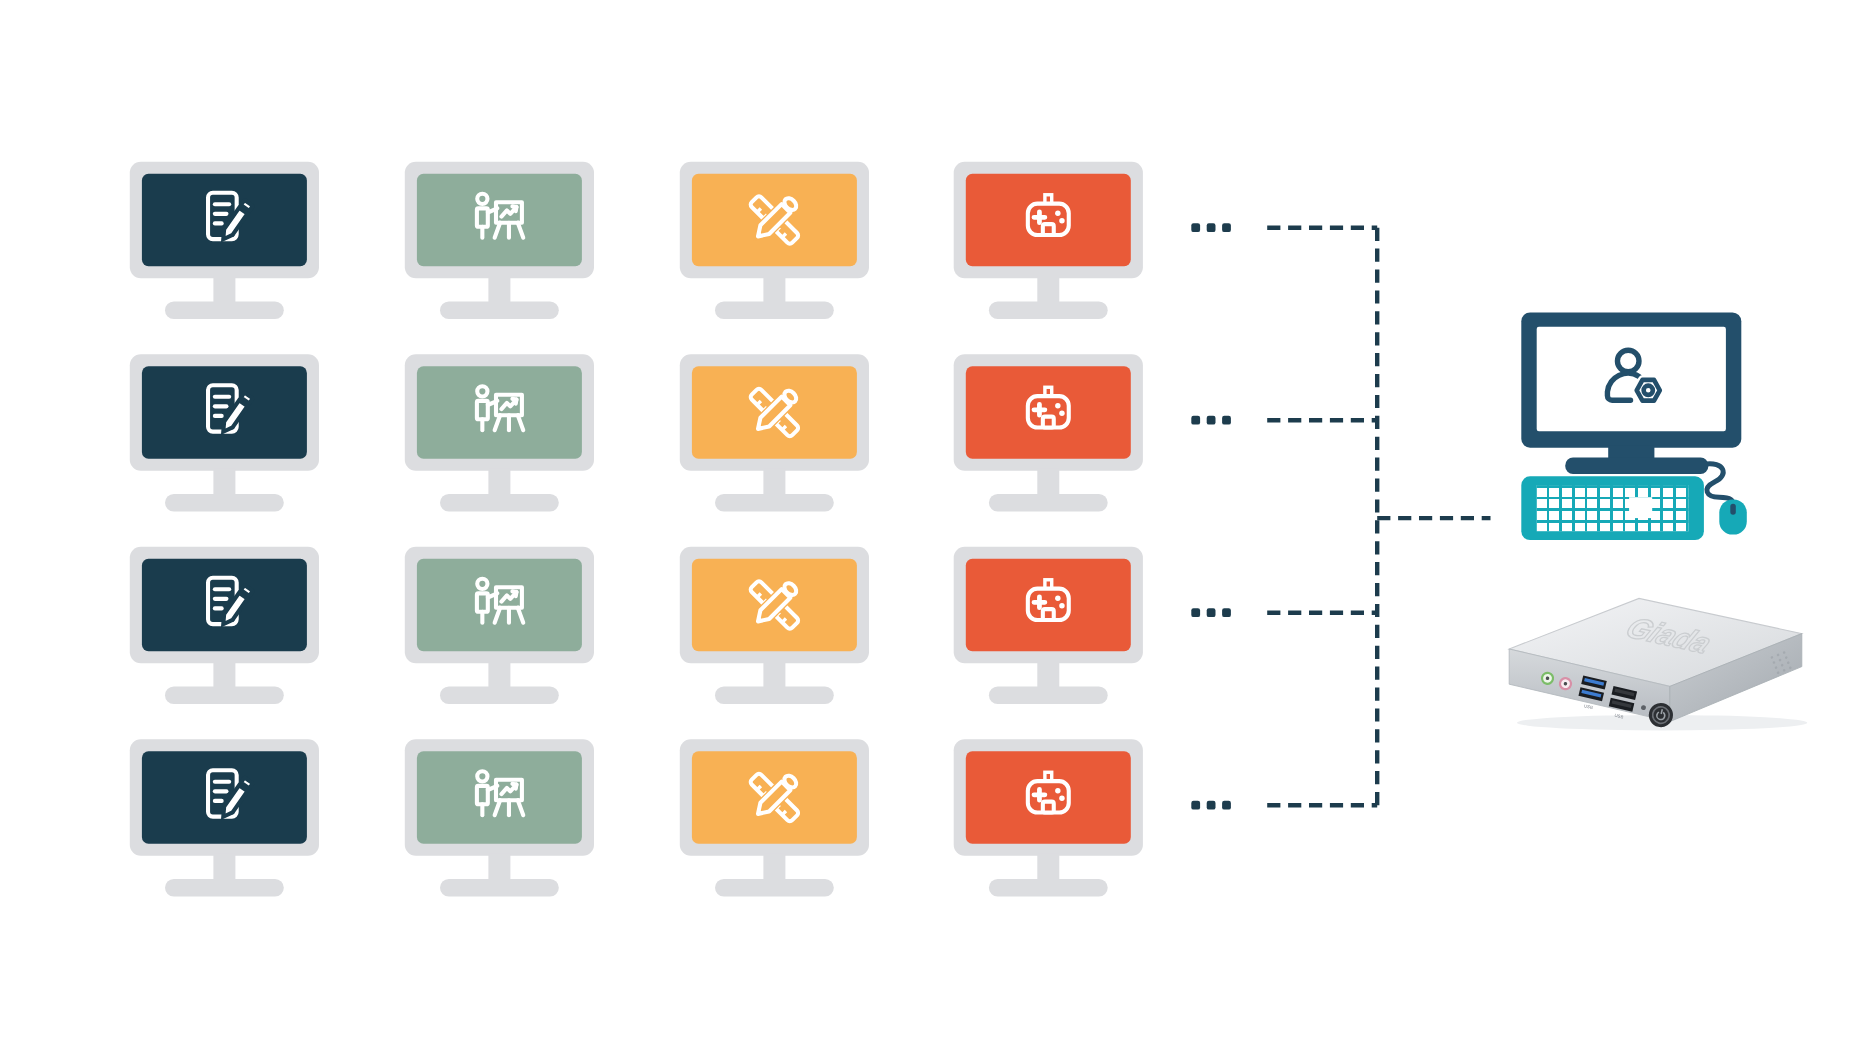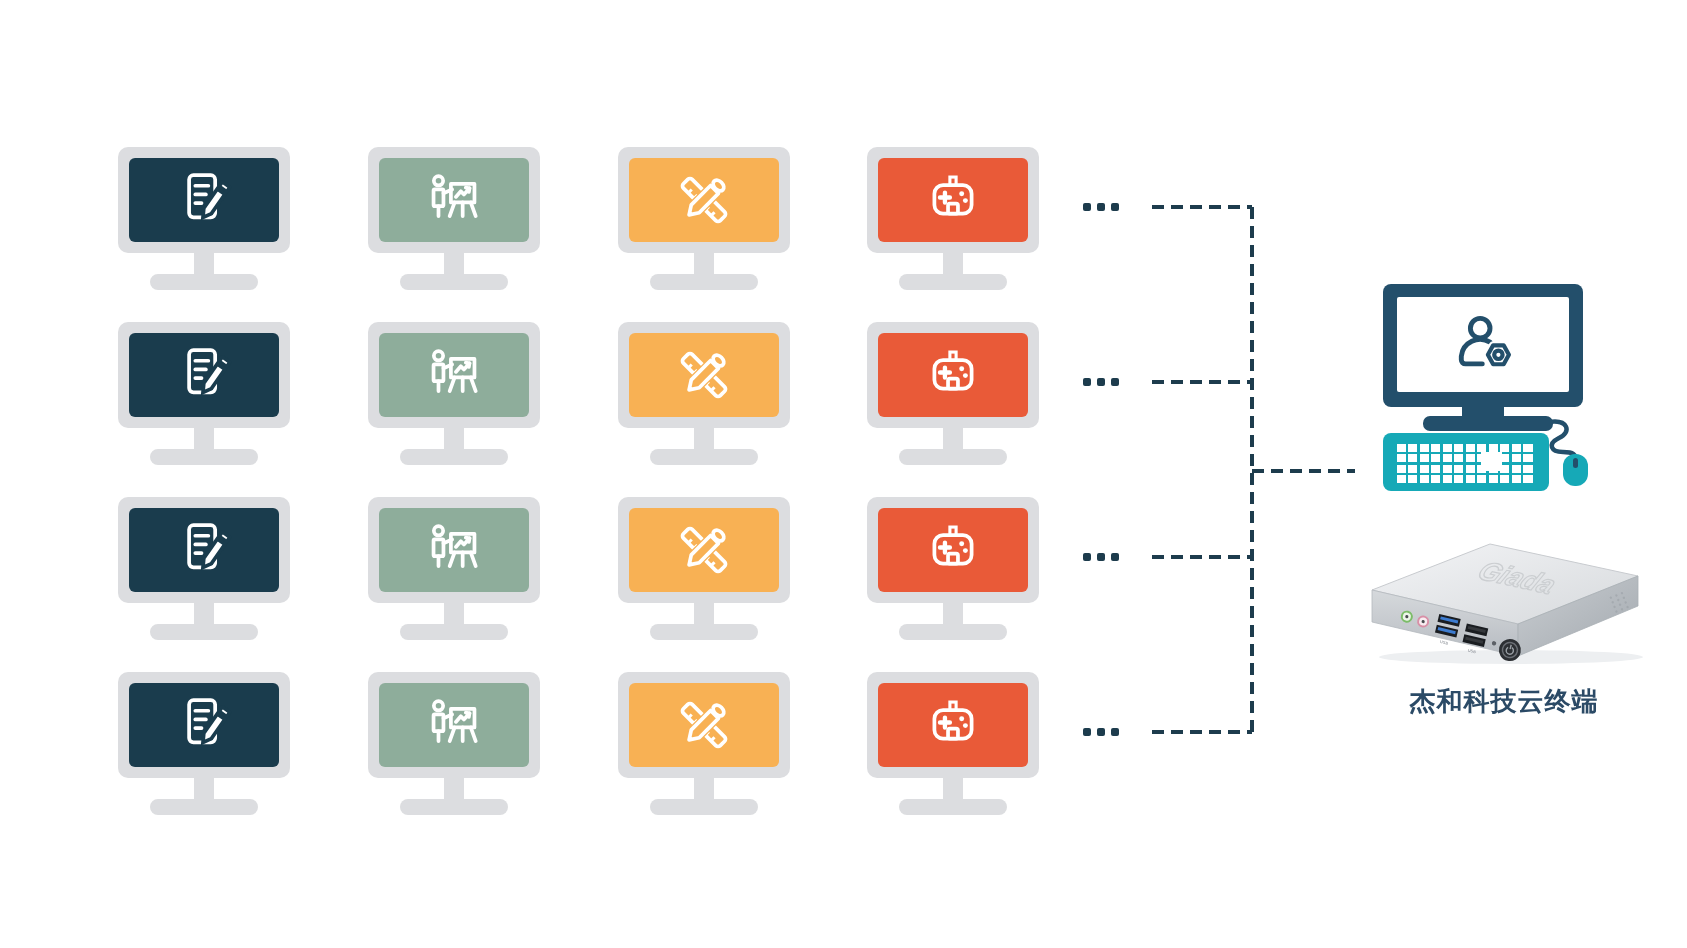--- a/index.html
+++ b/index.html
@@ -195,21 +195,20 @@
         <circle cx="108" cy="15" r="1.2"></circle>
       <circle cx="96" cy="20" r="1.2"></circle>
         <circle cx="102" cy="20" r="1.2"></circle>
         <circle cx="108" cy="20" r="1.2"></circle>
       <circle cx="96" cy="25" r="1.2"></circle>
         <circle cx="102" cy="25" r="1.2"></circle>
         <circle cx="108" cy="25" r="1.2"></circle>
     </g>
   </svg>
 
-  <div class="dev-label">杰和科技云终端</div>
 <div class="monitor" style="left: 118px; top: 147px;">
       <div class="neck"></div>
       <div class="base"></div>
       <div class="screen" style="background:#1a3c4d;color:#1a3c4d">
         <svg class="mi" viewBox="0 0 100 100">
           <use href="#document-edit-icon"></use>
         </svg>
       </div>
     </div>
     <div class="monitor" style="left: 118px; top: 322px;">

